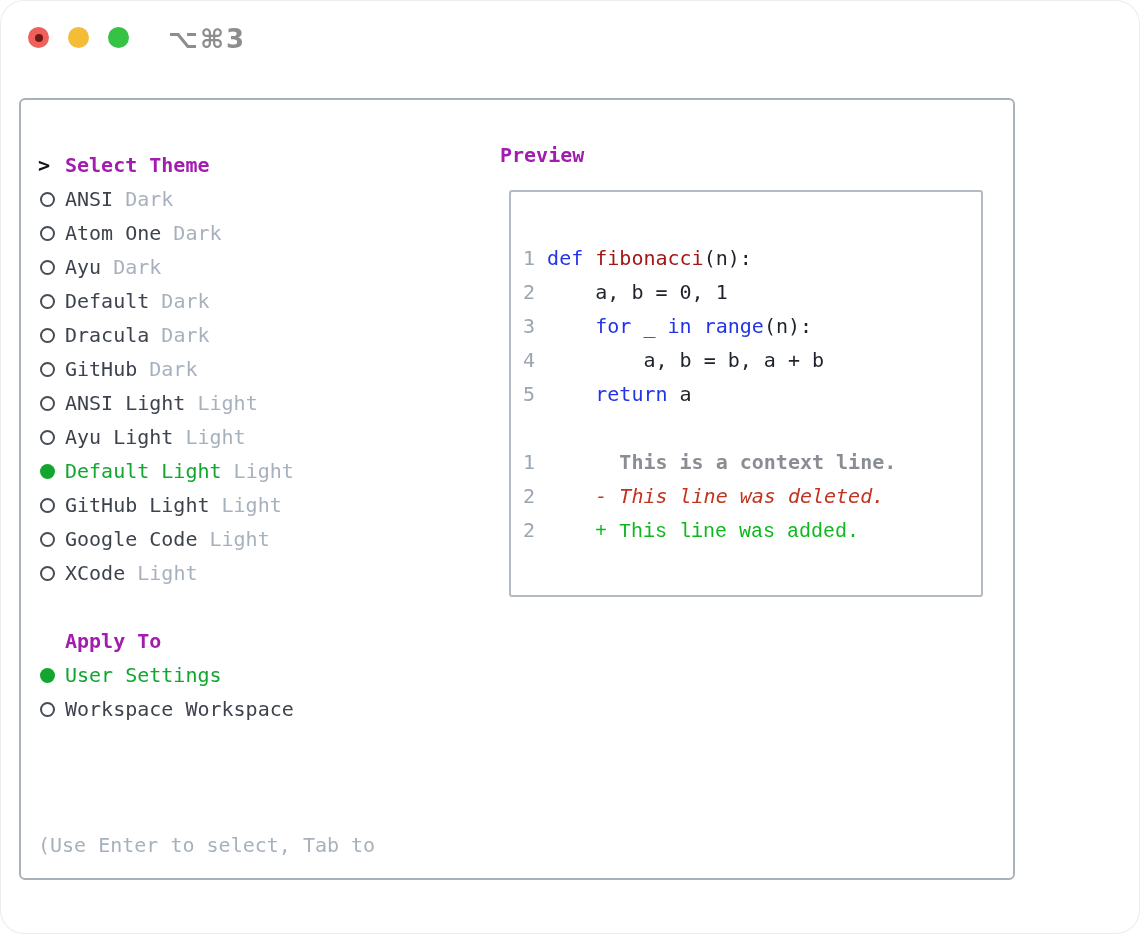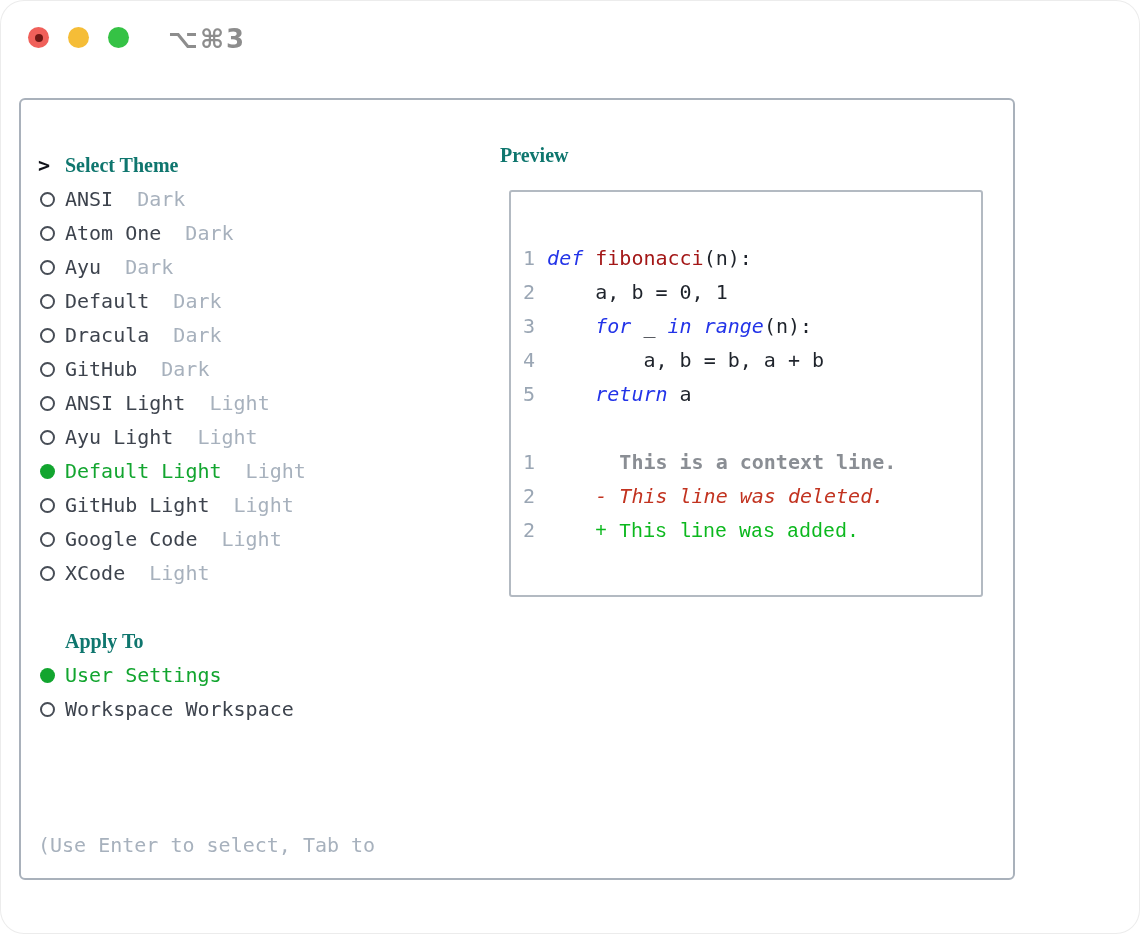--- a/index.html
+++ b/index.html
@@ -45,42 +45,42 @@
   }
   .prefix{
     width:27px;flex:0 0 27px;display:flex;align-items:center;color:#10131a;
     font-weight:700;
   }
   .radio{
     width:11px;height:11px;border-radius:50%;
     border:2px solid #474d56;background:transparent;margin-left:2px;
   }
   .radio.on{width:15px;height:15px;border:none;background:var(--accent-green);}
-  .hdr{font-weight:700;color:#0f766e;font-family:Liberation Serif, serif;}
+  .hdr{font-weight:700;color:#a21caf;}
   .t-name{color:#3d434d;text-align:right;}
   .t-name.sel{color:var(--accent-green);}
-  .t-tag{color:var(--muted-gray);margin-left:12px;}
+  .t-tag{color:var(--muted-gray);}
   .spacer{height:34px;}
   .hint{
     font-size:20px;line-height:34px;color:var(--muted-gray);white-space:pre;
   }
   
   .preview-box{
     margin-left:9px;margin-top:18px;
     width:474px;height:407px;
     border:2px solid var(--preview-border);
     border-radius:3px;background:#ffffff;
     box-sizing:border-box;
     padding:49px 0 0 12px;
     overflow:hidden;
   }
   .code-row{height:34px;font-size:20px;line-height:34px;white-space:pre;}
   .ln{color:var(--lineno-gray);}
   .tok-plain{color:#1e232b;}
-  .tok-kw{color:var(--keyword-blue);font-style:italic;}
+  .tok-kw{color:var(--keyword-blue);}
   .tok-fn{color:var(--function-red);}
   .diff-context{color:var(--context-gray);font-weight:bold;}
   .diff-deleted{color:var(--deleted-red);font-style:italic;}
   .diff-added{color:var(--added-green);font-family:Liberation Mono, monospace;}
 </style>
 </head>
 <body>
 
 <div class="window">
 

